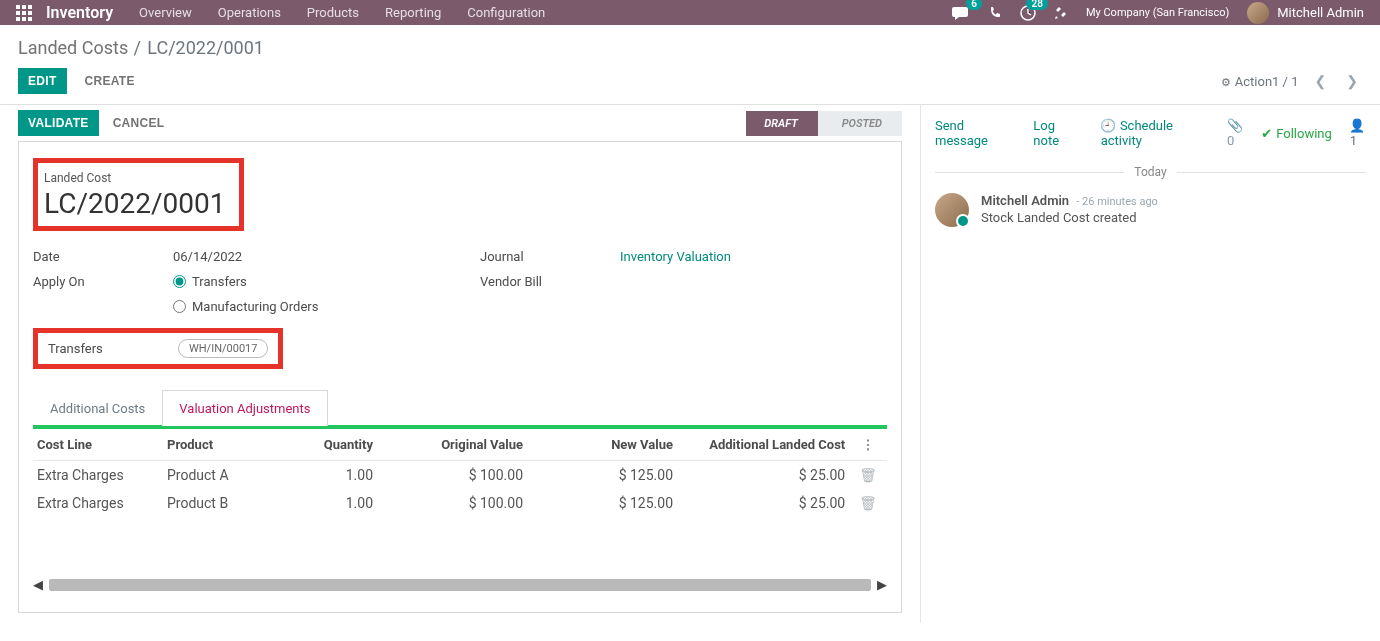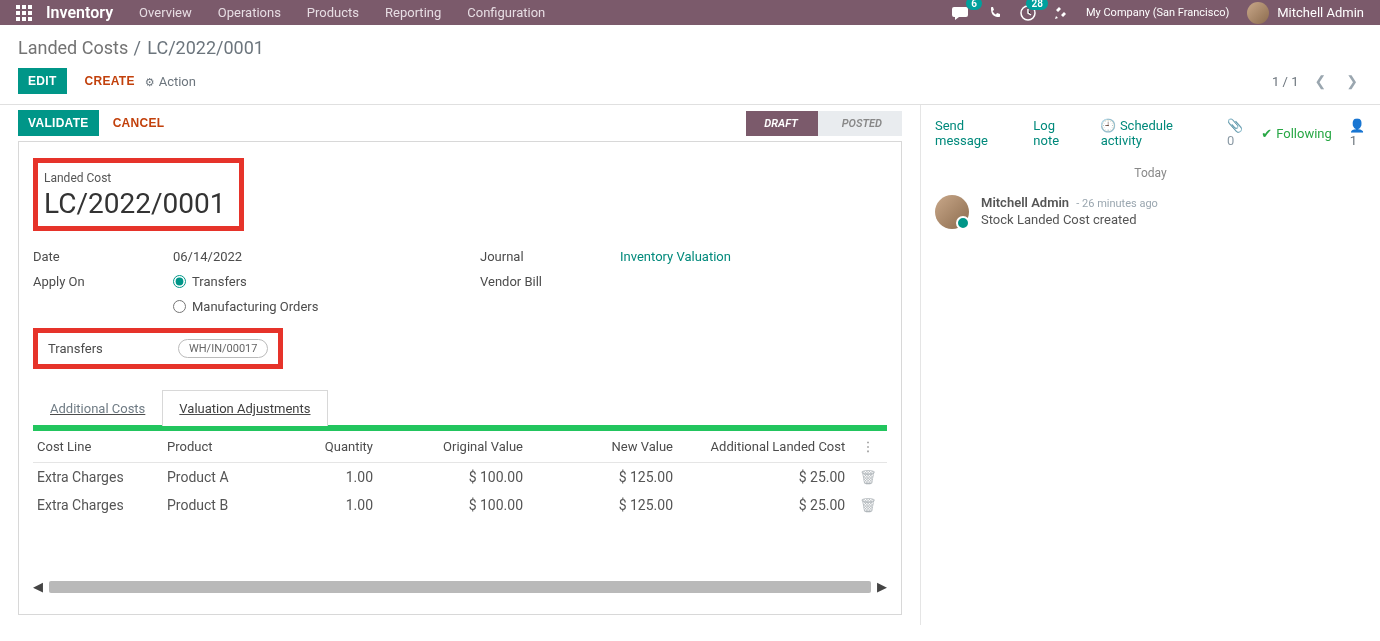--- a/index.html
+++ b/index.html
@@ -55,22 +55,22 @@
   
   .ctrl-row {
     display: flex; align-items: center;
     padding: 0 18px 10px;
   }
   .btn {
     border: none; padding: 6px 10px; font-size: 12px; font-weight: 600;
     cursor: pointer; text-transform: uppercase; letter-spacing: .3px;
   }
   .btn-teal { background: #009688; color: #fff; }
-  .btn-link { background: transparent; color: #c2410c; }
-  .ctrl-center { flex: 1; text-align: left; color: #6c757d; font-size: 13px; cursor: pointer; }
+  .btn-link { background: transparent; color: #737373; }
+  .ctrl-center { flex: 1; text-align: right; color: #6c757d; font-size: 13px; cursor: pointer; }
   .gear { display: inline-block; margin-right: 4px; font-size: 11px; }
   .pager { display: flex; align-items: center; gap: 12px; color: #6c757d; }
   .chev { cursor: pointer; color: #9aa6af; font-size: 14px; padding: 4px; }
   
   .hr { border-top: 1px solid #e0e0e0; }
   
   .main { display: flex; }
   .form-pane { flex: 1; padding: 0 0 10px 18px; }
   .chat-pane {
     width: 460px; border-left: 1px solid #e5e5e5;
@@ -123,36 +123,35 @@
     align-items: center; padding: 6px 10px; margin-top: 4px;
   }
   .hl-row .label { width: 130px; }
   .tag {
     border: 1px solid #bbb; border-radius: 12px;
     padding: 2px 10px; font-size: 11px; color: #666; background: #fff;
     cursor: pointer;
   }
   
   .tabs {
-    display: flex; border-bottom: 6px solid #22c55e;
+    display: flex; border-bottom: 4px solid #22c55e;
     margin-top: 20px;
-    text-decoration: underline;
   }
   .tab {
     padding: 10px 16px; font-size: 13px; color: #6f7b84; cursor: pointer;
     border: 1px solid transparent; border-bottom: none;
     position: relative; top: 1px;
   }
   .tab.active {
-    border-color: #d8d8d8; background: #fff; color: #404040;
+    border-color: #d8d8d8; background: #fff; color: #be185d;
   }
   
   table { width: 100%; border-collapse: collapse; margin-top: 0; }
   th {
-    text-align: left; font-weight: 400; font-size: 13px; color: #4c4c4c;
+    text-align: left; font-weight: 700; font-size: 13px; color: #4c4c4c;
     padding: 8px 10px 8px 4px; border-bottom: 1px solid #e5e5e5;
   }
   th.r, td.r { text-align: right; }
   td { padding: 6px 10px 6px 4px; font-size: 14px; color: #555; }
   .trash { color: #b0b6ba; cursor: pointer; }
   .dots { width: 16px; text-align: center; color: #888; cursor: pointer; }
   .hscroll {
     margin-top: 60px; display: flex; align-items: center; gap: 6px;
   }
   .hscroll .track {
@@ -163,21 +162,21 @@
   .chat-head {
     display: flex; align-items: center; gap: 22px;
     height: 36px;
   }
   .chat-link { color: #00897b; cursor: pointer; font-size: 13px; }
   .chat-right { margin-left: auto; display: flex; align-items: center; gap: 18px; }
   .clip { color: #8b9aa5; cursor: pointer; }
   .follow { color: #28a745; cursor: pointer; font-size: 13px; }
   .follow .check { margin-right: 4px; }
   .fcount { color: #6c757d; cursor: pointer; font-size: 13px; }
-  .today-wrap { display: flex; align-items: center; margin: 14px 0; flex-direction: column; }
+  .today-wrap { display: flex; align-items: center; margin: 14px 0; }
   .today-wrap .line { flex: 1; border-top: 1px solid #e0e0e0; }
   .today-wrap .today { padding: 0 10px; color: #888; font-size: 12px; }
   .msg { display: flex; gap: 12px; }
   .msg .avatar2 {
     width: 34px; height: 34px; border-radius: 50%;
     background: linear-gradient(135deg,#c9a88a,#8b6b4d); flex-shrink: 0;
     position: relative;
   }
   .msg .avatar2::after {
     content: ''; position: absolute; right: -1px; bottom: -1px;

